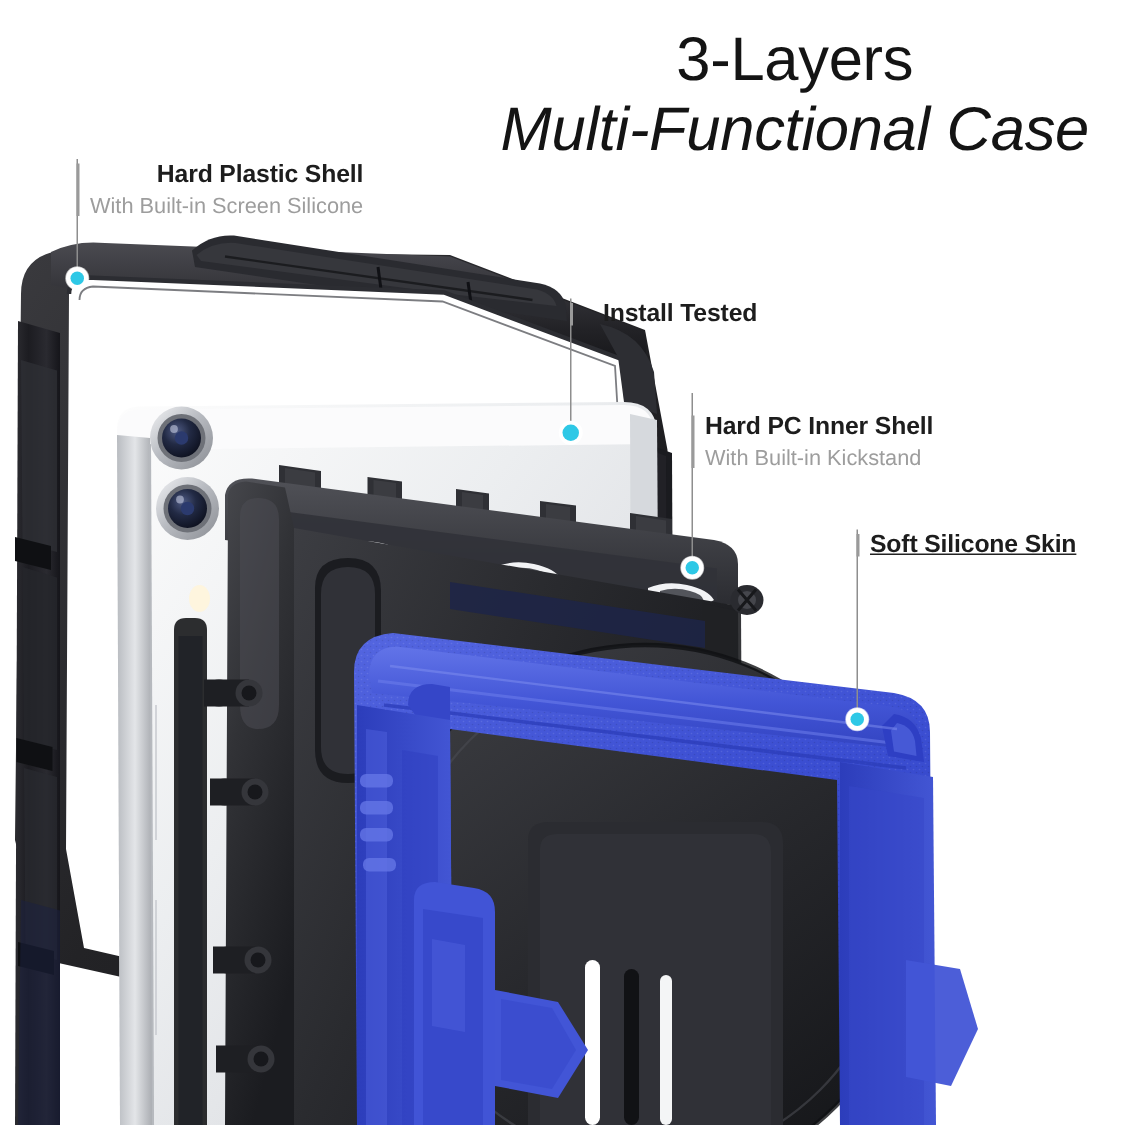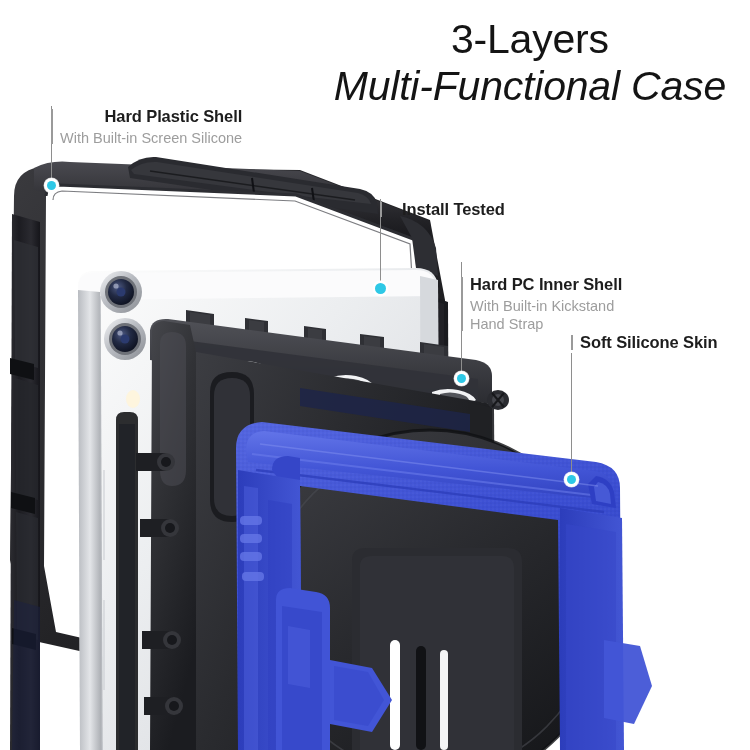--- a/index.html
+++ b/index.html
@@ -379,22 +379,21 @@
   <div class="callout" style="left:380px; top:199px;padding-left:22px;">
     <span class="rule"></span>
     <div class="title">Install Tested</div>
   </div>
 
   <div class="callout" style="left:461px; top:262px;margin-top:12px;">
     <span class="rule"></span>
     <div class="title">Hard PC Inner Shell</div>
     <div class="sub">
       <div>With Built-in Kickstand</div>
-      <div>Hand Strap</div>
-    </div>
-  </div>
-
-  <div class="callout" style="left:571px; top:332px;">
+    </div>
+  </div>
+
+  <div class="callout" style="left:571px; top:353px;text-decoration:underline;">
     <span class="rule"></span>
     <div class="title">Soft Silicone Skin</div>
   </div>
 
 </div>
 
 </body></html>

